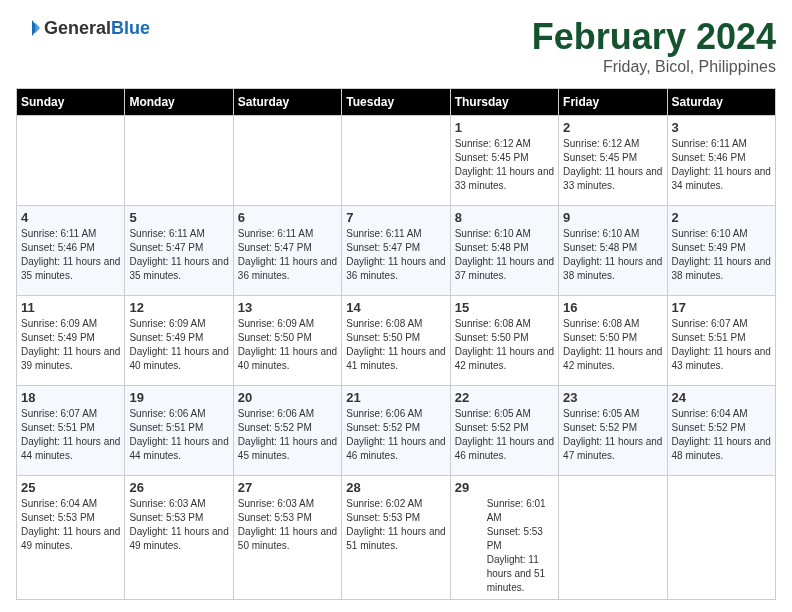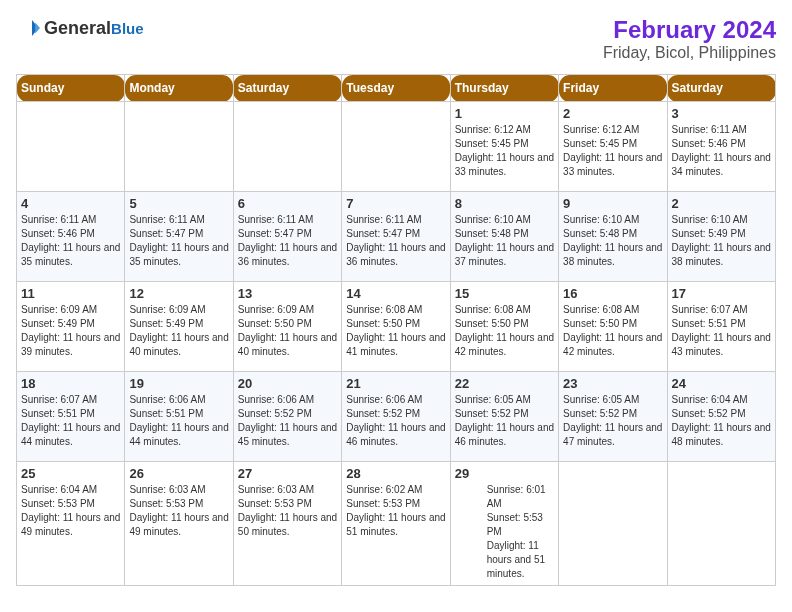--- a/index.html
+++ b/index.html
@@ -21,35 +21,35 @@
       align-items: center;
       gap: 4px;
     }
     .logo-text-general {
       font-size: 18px;
       font-weight: bold;
       color: #333;
       margin-top: 12px;
     }
     .logo-text-blue {
-      font-size: 15px;
+      font-size: 18px;
       font-weight: bold;
       color: #1a6cb8;
     }
     .logo-icon {
       width: 24px;
       height: 24px;
     }
     .title-section {
       text-align: right;
     }
     .month-title {
-      font-size: 24px;
-      font-weight: bold;
-      color: #6d28d9;
+      font-size: 36px;
+      font-weight: bold;
+      color: #14532d;
     }
     .location-title {
       font-size: 16px;
       color: #555;
     }
     .calendar-table {
       width: 100%;
       border-collapse: collapse;
       font-size: 11px;
     }
@@ -84,22 +84,21 @@
     .empty-cell {
       background: #f9f9f9;
     }
     tr:nth-child(even) td {
       background-color: #f5f8fc;
     }
     tr:nth-child(odd) td {
       background-color: #fff;
     }
     .calendar-table thead tr th {
-      background-color: #a16207;
-      border-radius: 11px;
+      background-color: #000000;
     }
   </style>
 </head>
 <body>
 
 <div class="header-section">
   <div class="logo">
     <svg class="logo-icon" viewBox="0 0 30 30">
       <polygon points="20,5 28,15 20,25" fill="#1a6cb8"></polygon>
       <polygon points="24,8 30,15 24,22" fill="#4a9ee0"></polygon>

